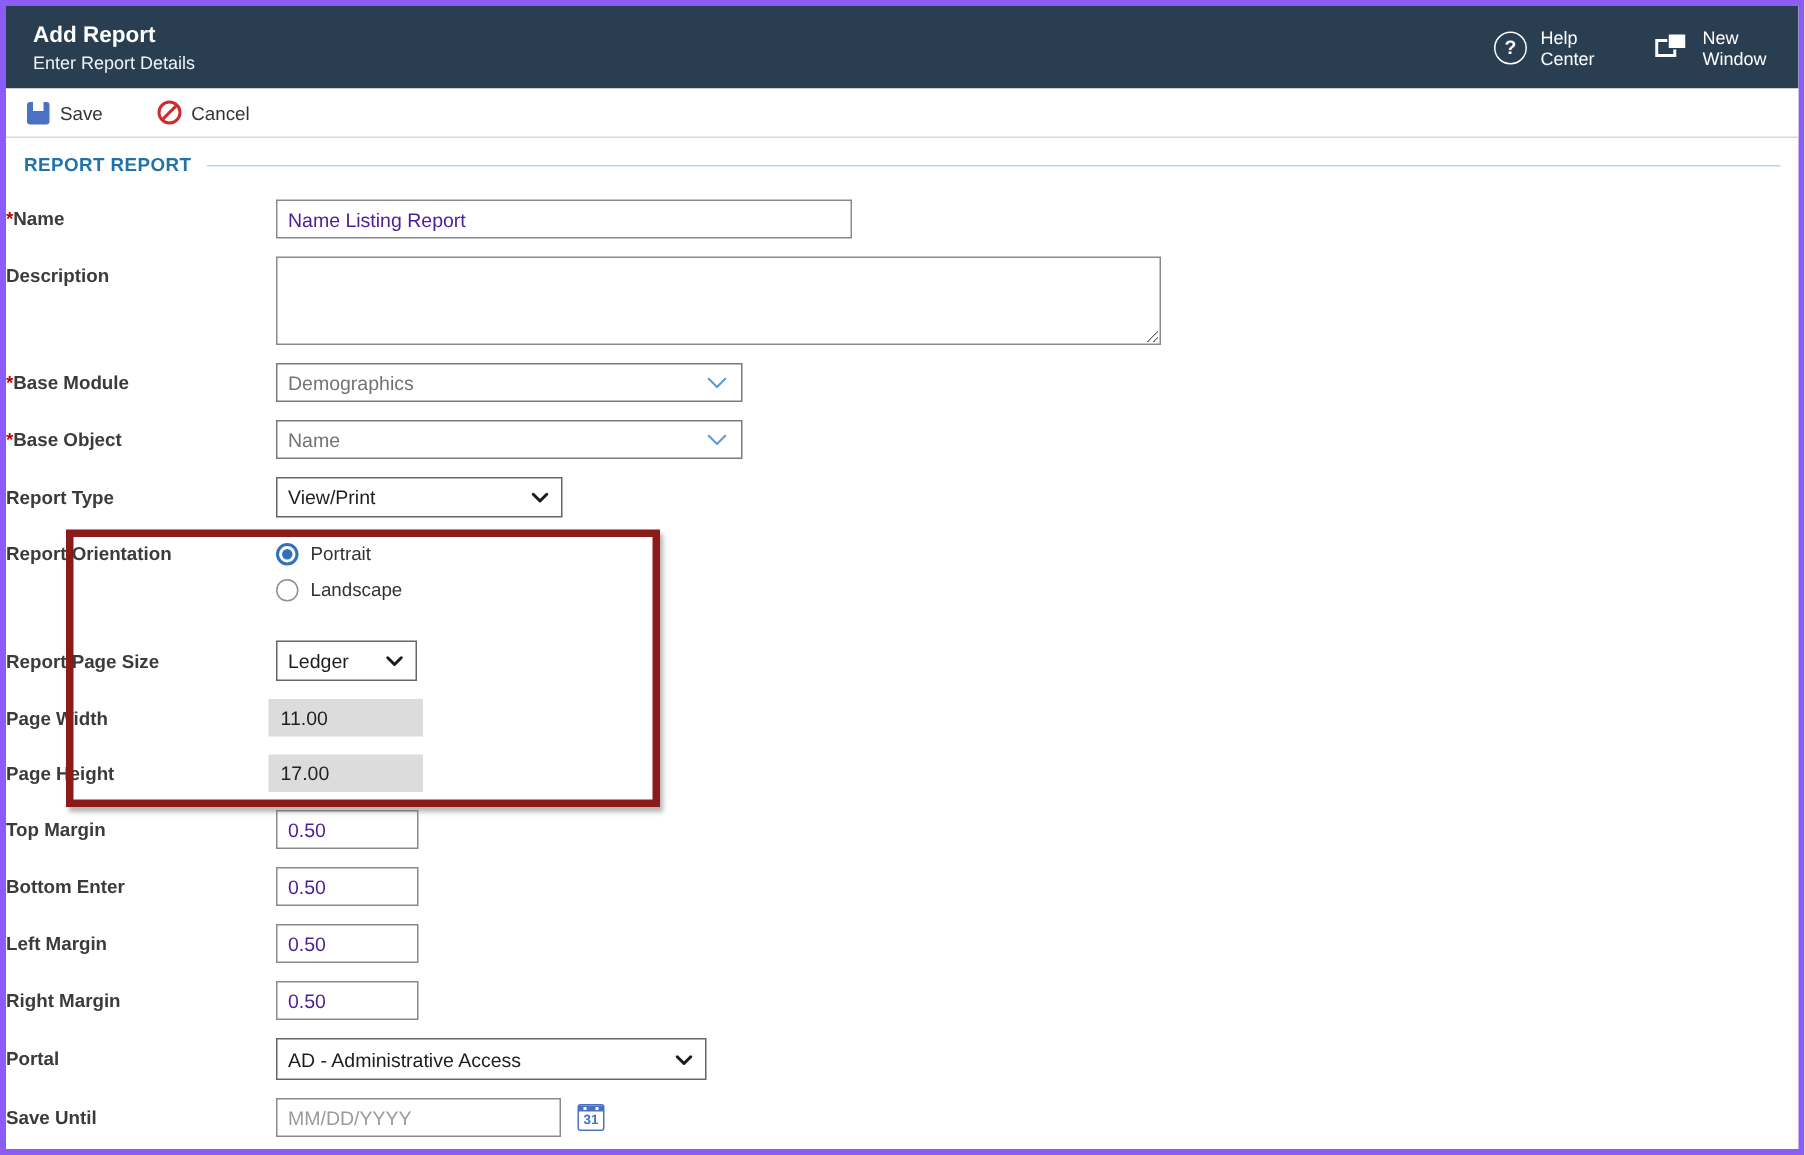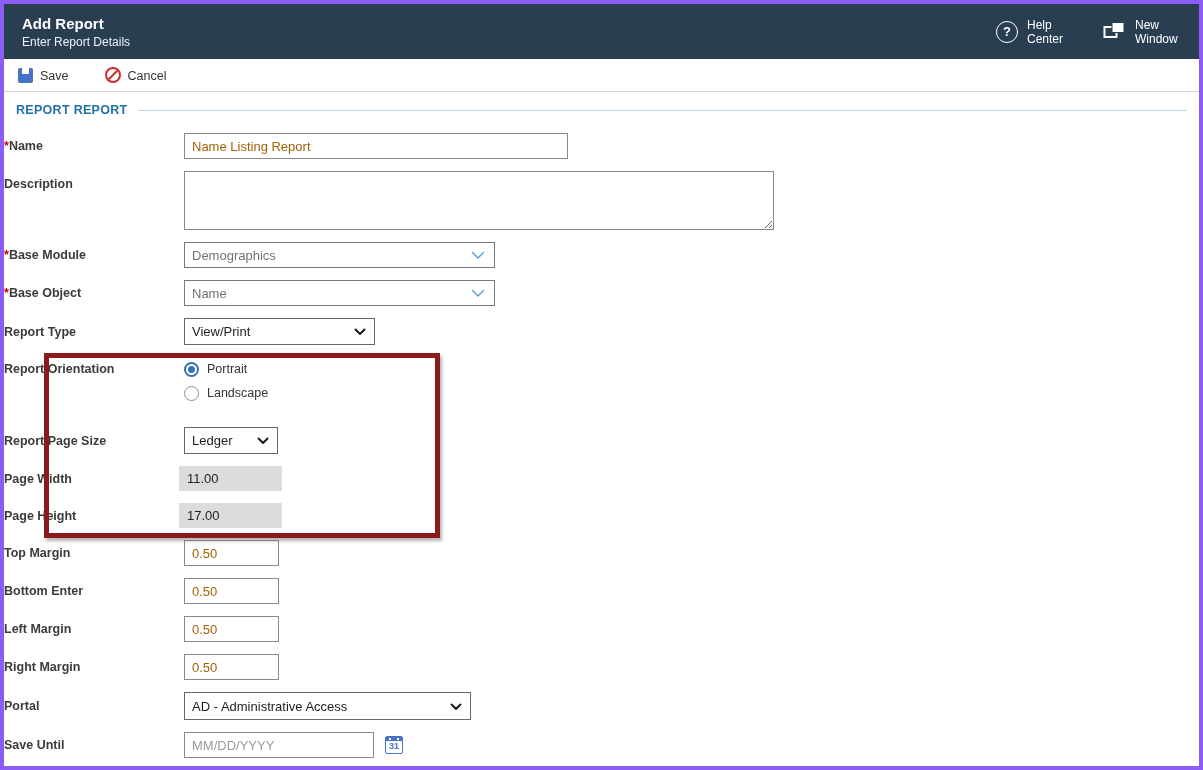--- a/index.html
+++ b/index.html
@@ -40,21 +40,21 @@
   .rule { flex:1; height:1px; background:#b9d7ec; margin-left:10px; }
 
   
   .form { margin-top:15px; }
   .row { display:flex; align-items:center; margin-bottom:12px; }
   .lbl { width:172px; text-align:left; font-size:12.5px; font-weight:bold; color:#3b3b3b; flex:none; }
   .req { color:#c00000; }
   .ctl { margin-left:8px; }
 
   input.txt { height:26px; border:1px solid #8a8a8a; padding:0 7px; font-size:13px;
-              color:#a16207; font-family:inherit; background:#fff; }
+              color:#4c1d95; font-family:inherit; background:#fff; }
   input.txt::placeholder { color:#9a9a9a; }
   .w-name { width:384px; }
   textarea.desc { width:590px; height:59px; border:1px solid #8a8a8a; padding:4px 7px;
                   font-size:13px; font-family:inherit; color:#333; resize:both; }
 
   .combo { width:311px; height:26px; border:1px solid #7a7a7a; display:flex; align-items:center;
            justify-content:space-between; padding:0 9px 0 7px; font-size:13px; color:#737373;
            cursor:pointer; background:#fff; }
   .select { height:27px; border:1px solid #666; display:flex; align-items:center;
             justify-content:space-between; padding:0 8px 0 7px; font-size:13px; color:#1d1d1d;

